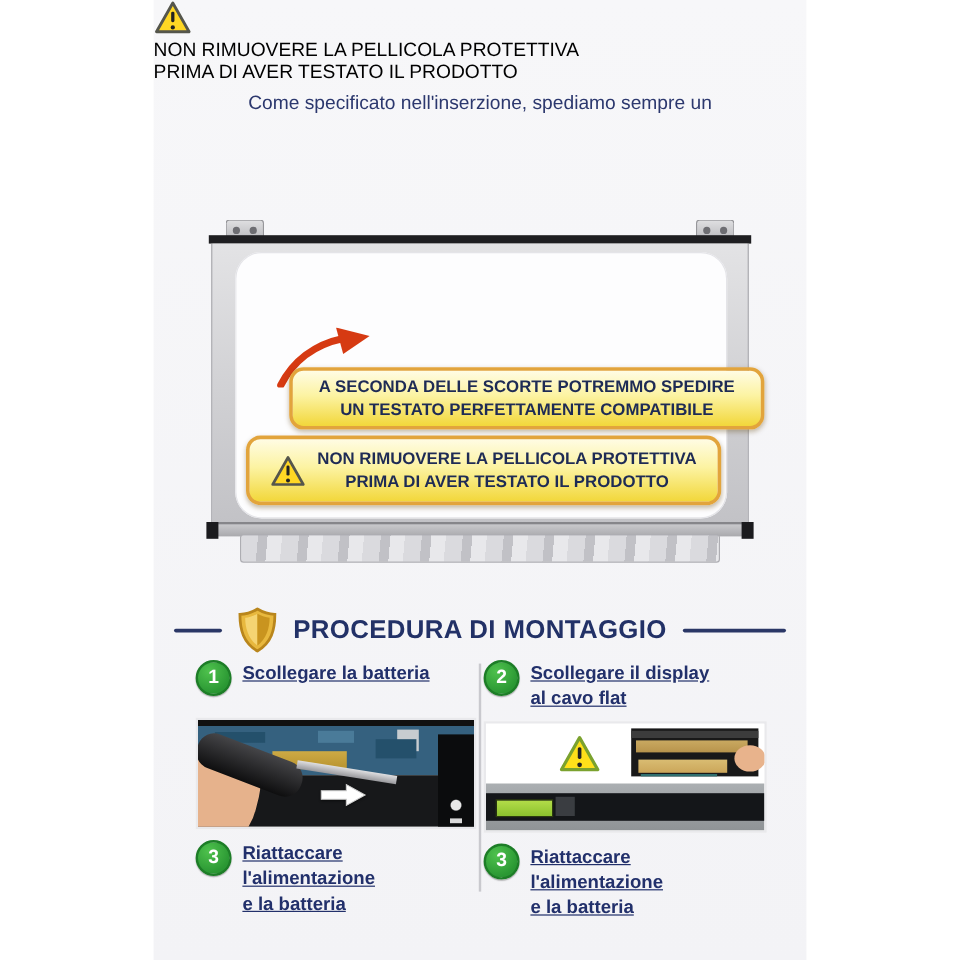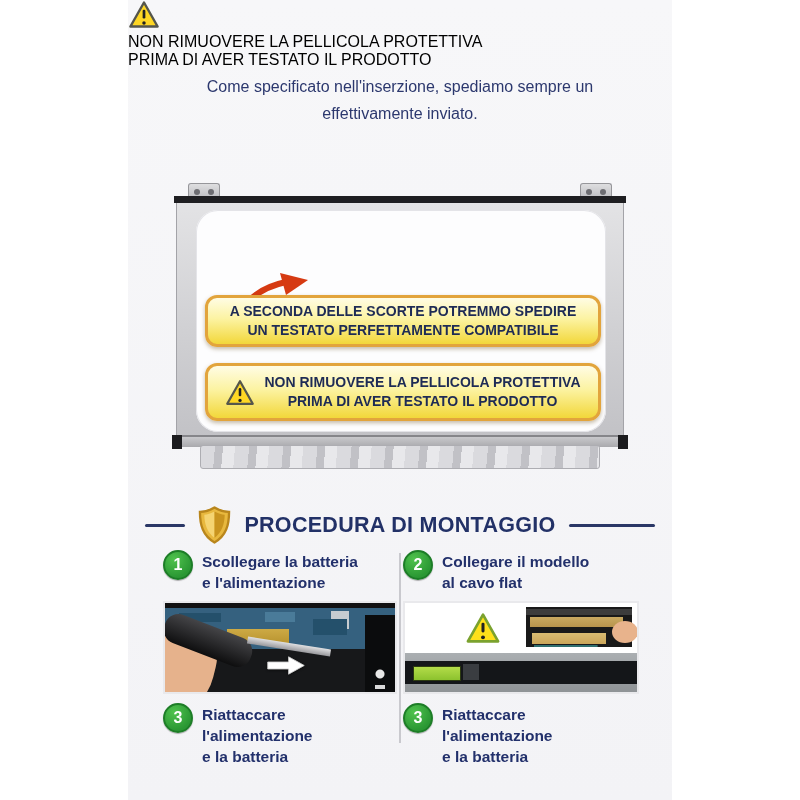--- a/index.html
+++ b/index.html
@@ -16,42 +16,42 @@
   .panel-figure{position:absolute;top:183px;left:46px;width:452px;height:288px;}
   .bracket{position:absolute;top:0;width:30px;height:17px;background:linear-gradient(#dedee0,#b7b7bb);border:1px solid #96969a;border-bottom:none;border-radius:3px 3px 0 0;}
   .bracket::before,.bracket::after{content:"";position:absolute;top:5px;width:6px;height:6px;border-radius:50%;background:#6d6d72;}
   .bracket::before{left:5px;}  .bracket::after{right:5px;}
   .bracket-l{left:14px;}  .bracket-r{right:14px;}
   .panel-top-bar{position:absolute;top:13px;left:0;right:0;height:7px;background:#1e1e21;}
   .panel-body{position:absolute;top:20px;left:2px;right:2px;bottom:34px;background:linear-gradient(180deg,#e3e3e5 0%,#d0d0d3 55%,#c2c2c6 100%);border-left:1px solid #a3a3a8;border-right:1px solid #a3a3a8;}
   .panel-label{position:absolute;top:27px;left:22px;right:20px;height:222px;background:#fdfdfe;border-radius:22px;box-shadow:inset 0 0 0 1px #e4e4e8;}
   .red-arrow{position:absolute;left:52px;top:90px;}
   .note{position:absolute;left:31px;width:390px;border-radius:12px;border:3px solid #e2a43c;background:linear-gradient(180deg,#fffce4 0%,#fcf3a2 45%,#f2d73a 100%);box-shadow:0 2px 4px rgba(90,60,0,.35);color:#1e2b55;font-weight:bold;font-size:14px;line-height:19px;text-align:center;display:flex;flex-direction:column;justify-content:center;}
-  .note1{top:112px;height:46px;}
+  .note1{top:123px;height:46px;margin-left:36px;}
   .note2{top:180px;height:52px;flex-direction:row;align-items:center;justify-content:center;gap:9px;}
   .note .note-text{display:flex;flex-direction:column;}
   .hinge-bar{position:absolute;bottom:24px;left:0;right:0;height:10px;background:linear-gradient(#c9c9cc,#a9a9ad);border-top:2px solid #86868a;}
   .hinge-bar::before,.hinge-bar::after{content:"";position:absolute;top:-2px;bottom:-2px;width:10px;background:#1b1b1e;}
   .hinge-bar::before{left:-2px;}  .hinge-bar::after{right:-2px;}
   .foil{position:absolute;bottom:2px;left:26px;right:26px;height:22px;border:1px solid #adadb2;border-radius:3px;background:repeating-linear-gradient(95deg,#dadade 0 14px,#c1c1c6 14px 22px,#e8e8eb 22px 34px);}
 
   
   .proc-heading{position:absolute;top:502px;left:0;right:0;height:46px;display:flex;align-items:center;justify-content:center;gap:13px;}
   .proc-heading h2{margin:0;font-size:21.5px;font-weight:bold;color:#223167;letter-spacing:.3px;}
   .hline{height:3px;background:#2a3766;border-radius:2px;}
   .hl-l{width:40px;}  .hl-r{width:86px;}
 
   
   .steps{position:absolute;top:550px;left:35px;width:474px;display:flex;justify-content:space-between;}
   .col{width:234px;display:flex;flex-direction:column;}
   .v-divider{position:absolute;top:553px;left:271px;width:2px;height:190px;background:#c9c9ce;}
   .step-head{display:flex;gap:9px;margin:0 0 8px 0;min-height:40px;}
   .step3{margin-top:9px;}
   .step-num{width:26px;height:26px;border-radius:50%;background:radial-gradient(circle at 35% 28%,#4fc24d,#2a9733 72%);border:2px solid #1d7d27;color:#fff;font-weight:bold;font-size:16px;display:flex;align-items:center;justify-content:center;flex:0 0 auto;box-shadow:0 1px 1px rgba(0,0,0,.3);}
-  .step-text{color:#22306b;font-weight:bold;font-size:15.5px;line-height:21px;padding-top:1px;}
+  .step-text{color:#22306b;font-weight:bold;font-size:15.5px;line-height:21px;padding-top:1px;text-decoration:underline;}
 
   
   .photo{position:relative;height:93px;overflow:hidden;border:2px solid #e9e9ec;box-sizing:border-box;background:#fff;}
   .p1-board{position:absolute;top:0;left:0;right:0;height:52%;background-color:#35617f;background-repeat:no-repeat;
     background-image:
       linear-gradient(#111,#111),
       linear-gradient(#cdaa45,#b8932f),
       linear-gradient(#24506b,#24506b),
       linear-gradient(#c7ccd0,#c7ccd0),
       linear-gradient(#4a7b99,#4a7b99),
@@ -95,21 +95,20 @@
   .fw-text{display:flex;flex-direction:column;}
 </style>
 </head>
 <body>
 
 <div class="content">
 
 
   <div class="intro">
     <div>Come specificato nell'inserzione, spediamo sempre un</div>
-    <div>effettivamente inviato.</div>
   </div>
 
   <div class="panel-figure">
     <div class="bracket bracket-l"></div>
     <div class="bracket bracket-r"></div>
     <div class="panel-top-bar"></div>
     <div class="panel-body"></div>
     <div class="panel-label"></div>
 
     <span class="icon red-arrow">
@@ -155,21 +154,20 @@
     <span class="hline hl-r"></span>
   </div>
 
   <div class="steps">
 
     <div class="col">
       <div class="step-head">
         <span class="step-num">1</span>
         <div class="step-text">
           <div>Scollegare la batteria</div>
-          <div>e l'alimentazione</div>
         </div>
       </div>
 
       <div class="photo">
         <div class="p1-board"></div>
         <div class="p1-bottom"></div>
         <div class="p1-side"></div>
         <div class="p1-hand"></div>
         <div class="p1-handle"></div>
         <div class="p1-shaft"></div>
@@ -186,21 +184,21 @@
           <div>Riattaccare l'alimentazione</div>
           <div>e la batteria</div>
         </div>
       </div>
     </div>
 
     <div class="col">
       <div class="step-head">
         <span class="step-num">2</span>
         <div class="step-text">
-          <div>Collegare il modello</div>
+          <div>Scollegare il display</div>
           <div>al cavo flat</div>
         </div>
       </div>
 
       <div class="photo photo2">
         <div class="p2-top">
           <span class="p2-warn icon">
             <svg width="36" height="32" viewBox="0 0 40 36">
               <path d="M20 3 L37 33 L3 33 Z" fill="#ffe01a" stroke="#7ba22e" stroke-width="3" stroke-linejoin="round"></path>
               <rect x="18.3" y="12" width="3.4" height="11" rx="1.5" fill="#222"></rect>

